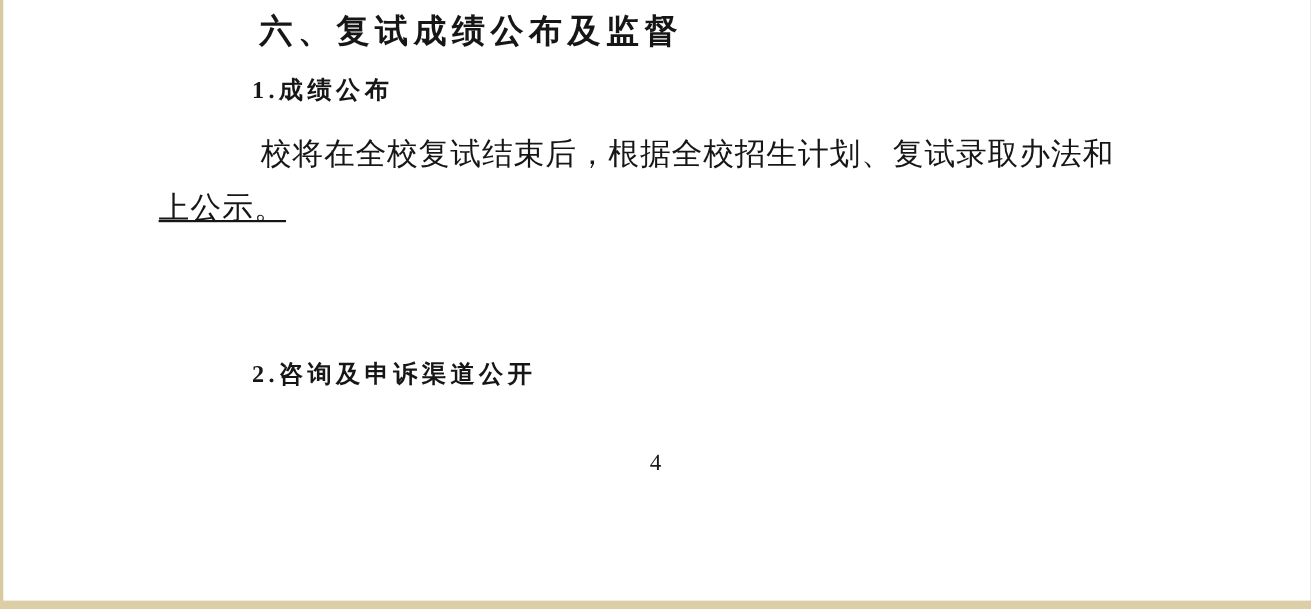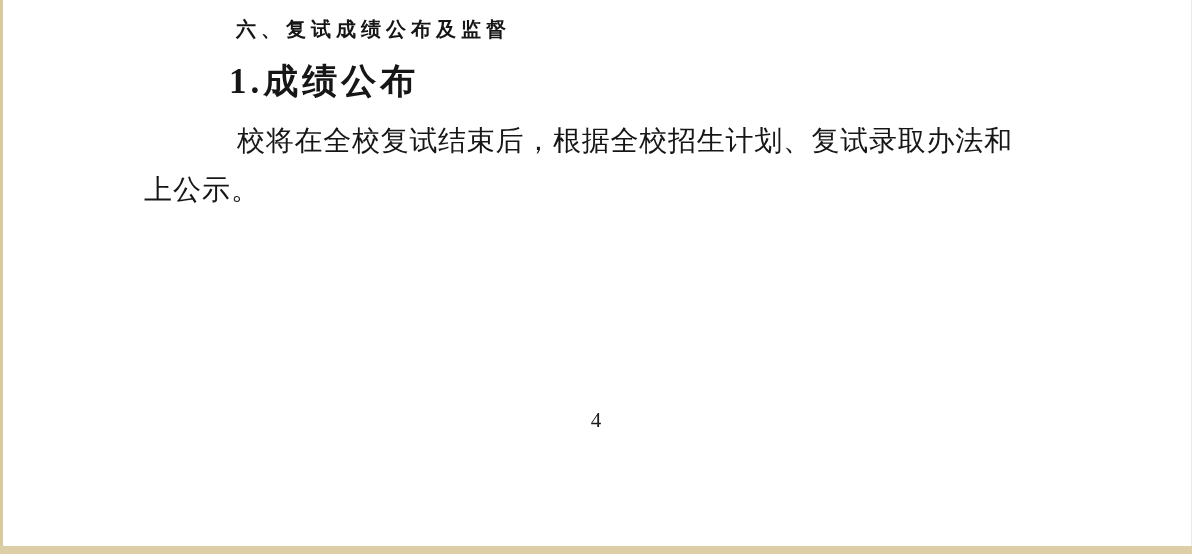--- a/index.html
+++ b/index.html
@@ -32,31 +32,31 @@
     position: absolute;
     right: 0; top: 0; bottom: 0;
     width: 1px;
     background: #eceae5;
   }
   .section-heading {
     position: absolute;
     left: 236px;
     top: 10px;
     margin: 0;
-    font-size: 20px;
+    font-size: 30px;
     line-height: 38px;
     font-weight: bold;
     letter-spacing: 5px;
     white-space: nowrap;
   }
   .sub-heading {
     position: absolute;
     margin: 0;
     left: 229px;
-    font-size: 35px;
+    font-size: 22px;
     line-height: 36px;
     font-weight: bold;
     letter-spacing: 4px;
     white-space: nowrap;
   }
   .sub-heading.first { top: 64px; }
   .sub-heading.second { top: 322px; }
   .body-paragraph {
     position: absolute;
     left: 144px;
@@ -71,20 +71,21 @@
     text-align-last: justify;
     height: 49px;
     overflow: hidden;
   }
   .para-line.first-line {
     padding-left: 93px;
   }
   .para-line.last-line {
     text-align-last: left;
     letter-spacing: 1px;
+    text-decoration: underline;
   }
   .page-number {
     position: absolute;
     left: 0;
     right: 0;
     top: 406px;
     text-align: center;
     font-size: 21px;
     line-height: 28px;
     color: #1a1a1a;
@@ -101,16 +102,17 @@
 
   <h1 class="section-heading">六、复试成绩公布及监督</h1>
 
   <h2 class="sub-heading first">1.成绩公布</h2>
 
   <div class="body-paragraph">
     <div class="para-line first-line">校将在全校复试结束后，根据全校招生计划、复试录取办法和考</div>
     <div class="para-line last-line">上公示。</div>
   </div>
 
+  <h2 class="sub-heading second">2.咨询及申诉渠道公开</h2>
 
   <div class="page-number">4</div>
 
 </div>
 
 </body></html>

